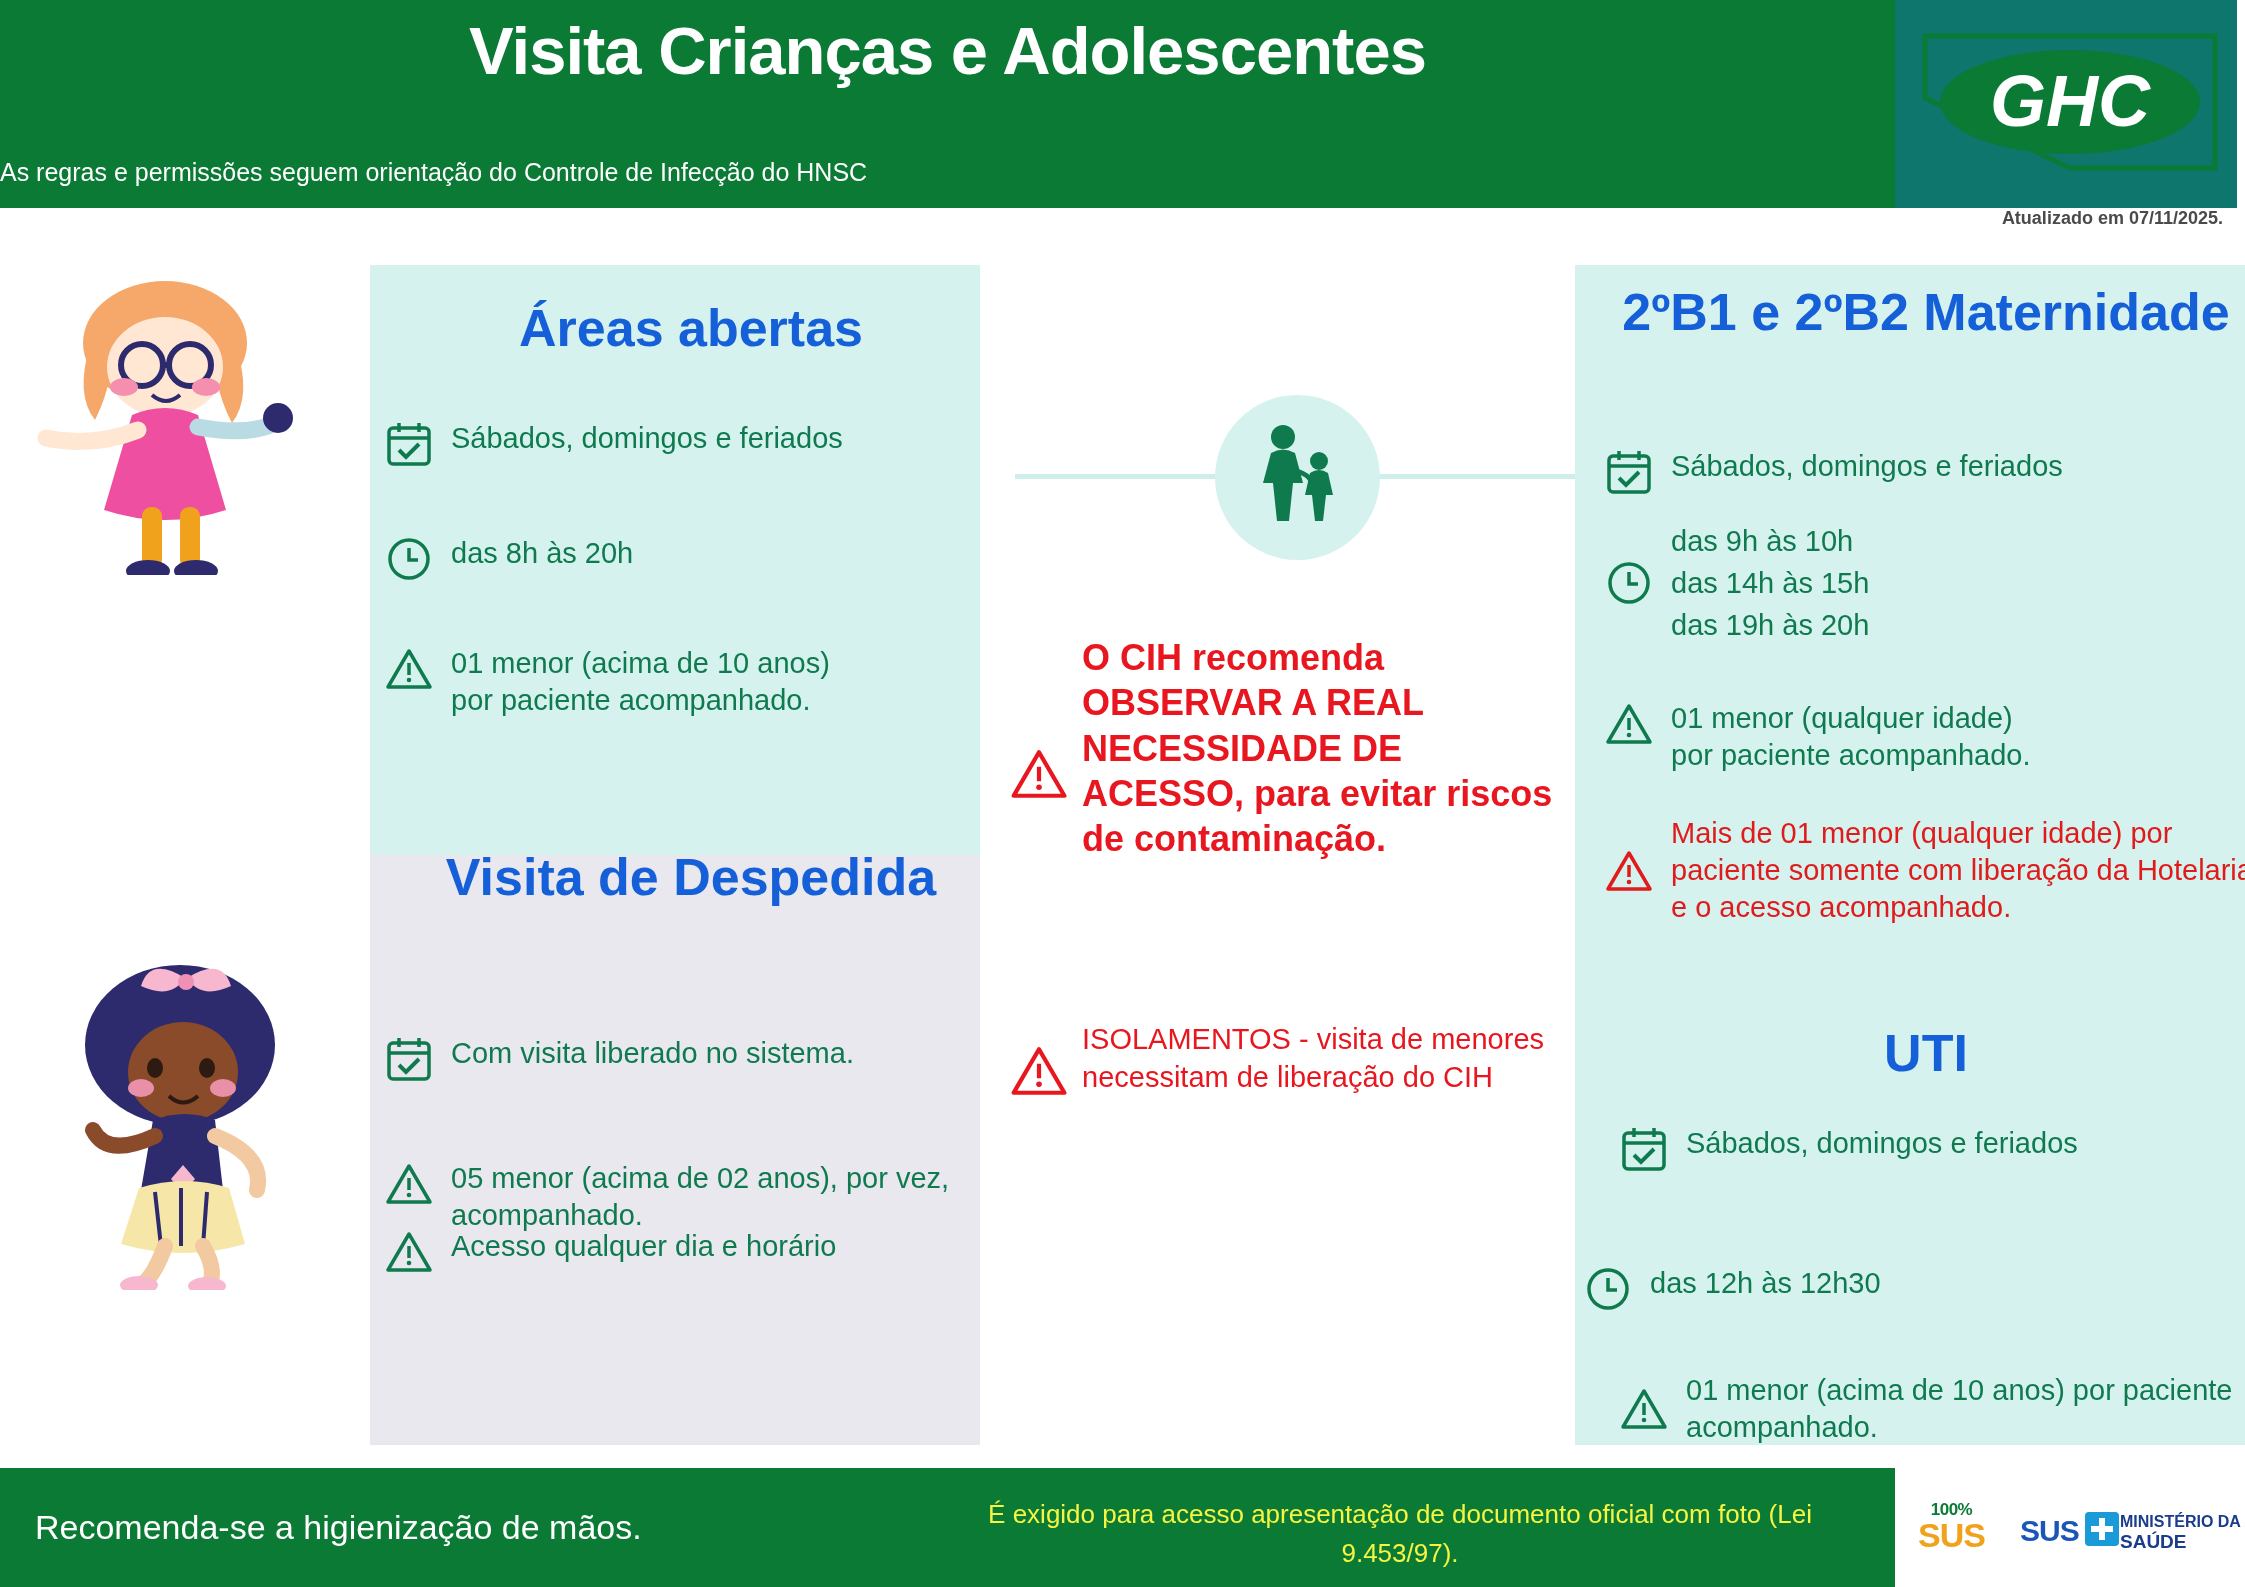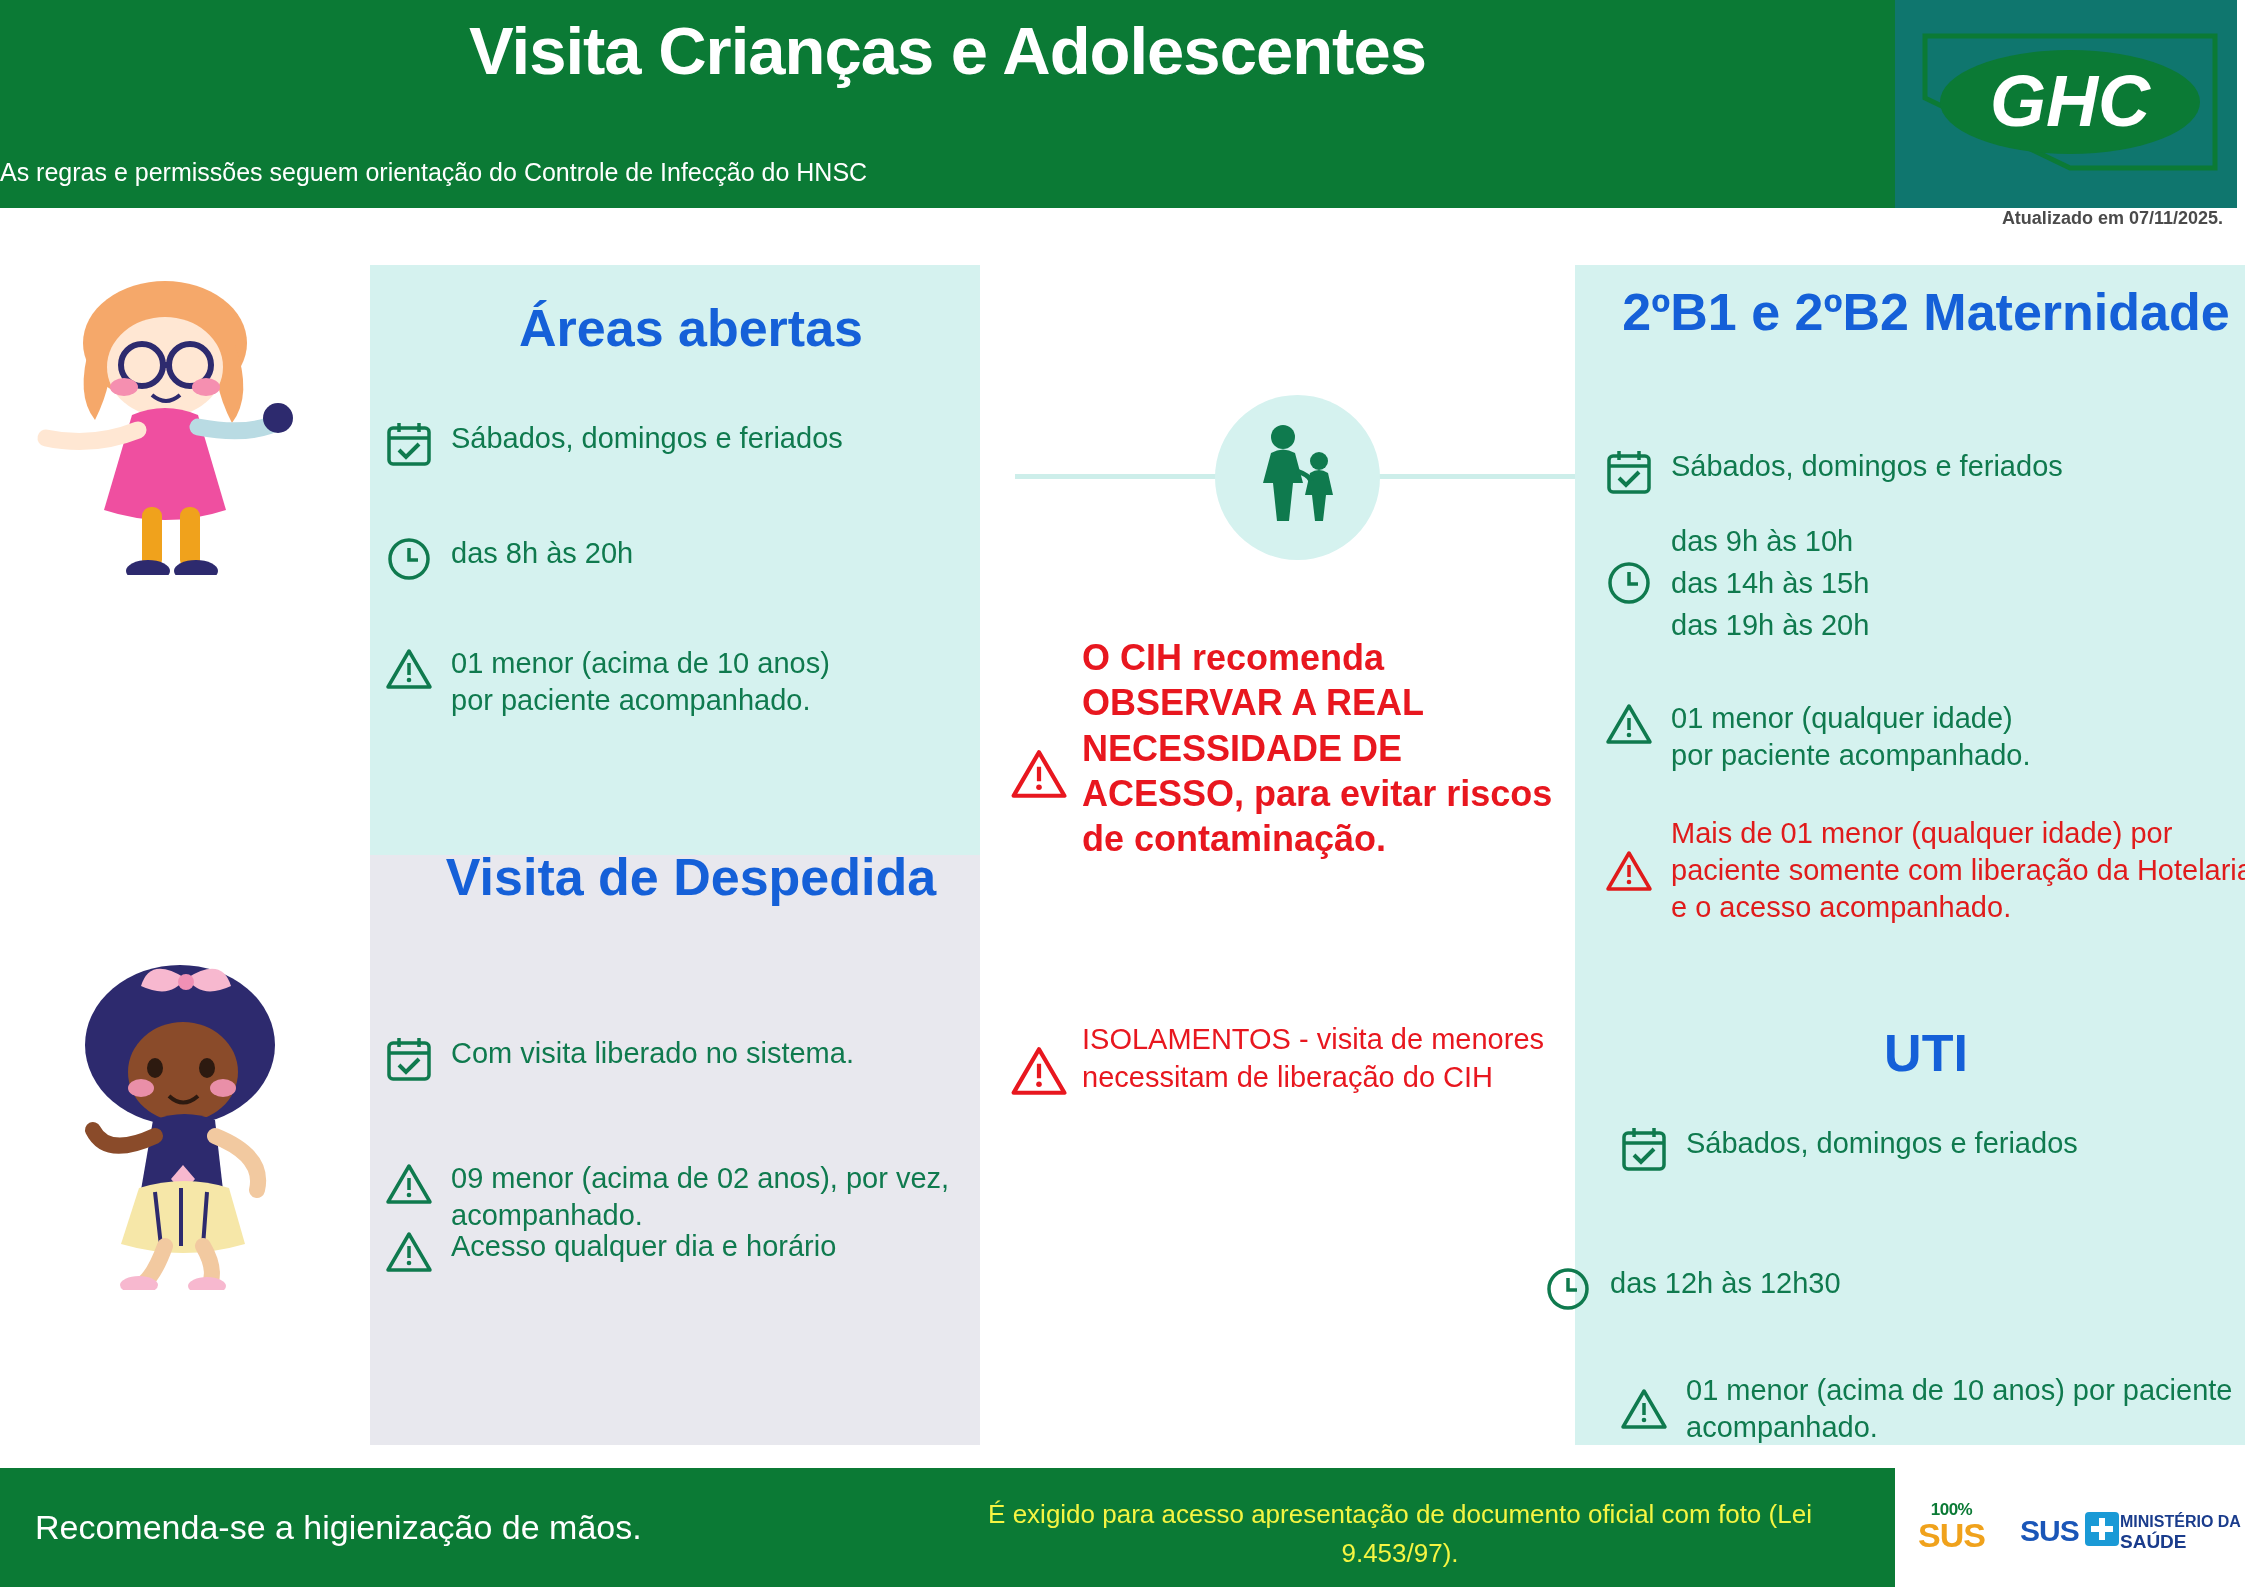--- a/index.html
+++ b/index.html
@@ -255,21 +255,21 @@
 </div>
 
 <div class="row" style="left:385px; top:1160px; width:580px;">
   <span class="ico">
     <svg width="48" height="48" viewBox="0 0 48 48">
       <path d="M24 6 L45 42 H3 Z" fill="none" stroke="#0f7a4e" stroke-width="3.5" stroke-linejoin="round"></path>
       <line x1="24" y1="18" x2="24" y2="30" stroke="#0f7a4e" stroke-width="3.5"></line>
       <circle cx="24" cy="35" r="2.3" fill="#0f7a4e"></circle>
     </svg>
   </span>
-  <span class="txt">09 menor  (acima de 02 anos), por vez,  acompanhado.</span>
+  <span class="txt">05 menor  (acima de 02 anos), por vez,  acompanhado.</span>
 </div>
 
 <div class="row" style="left:385px; top:1228px; width:580px;">
   <span class="ico">
     <svg width="48" height="48" viewBox="0 0 48 48">
       <path d="M24 6 L45 42 H3 Z" fill="none" stroke="#0f7a4e" stroke-width="3.5" stroke-linejoin="round"></path>
       <line x1="24" y1="18" x2="24" y2="30" stroke="#0f7a4e" stroke-width="3.5"></line>
       <circle cx="24" cy="35" r="2.3" fill="#0f7a4e"></circle>
     </svg>
   </span>
@@ -368,21 +368,21 @@
       <rect x="4" y="8" width="40" height="36" rx="4" fill="none" stroke="#0f7a4e" stroke-width="3.5"></rect>
       <line x1="4" y1="18" x2="44" y2="18" stroke="#0f7a4e" stroke-width="3.5"></line>
       <line x1="14" y1="3" x2="14" y2="12" stroke="#0f7a4e" stroke-width="3.5"></line>
       <line x1="34" y1="3" x2="34" y2="12" stroke="#0f7a4e" stroke-width="3.5"></line>
       <path d="M14 30 l7 7 l13 -13" fill="none" stroke="#0f7a4e" stroke-width="4"></path>
     </svg>
   </span>
   <span class="txt">Sábados, domingos e  feriados</span>
 </div>
 
-<div class="row" style="left:1544px; top:1265px; width:620px;">
+<div class="row" style="left:1584px; top:1265px; width:620px;">
   <span class="ico">
     <svg width="48" height="48" viewBox="0 0 48 48">
       <circle cx="24" cy="24" r="19" fill="none" stroke="#0f7a4e" stroke-width="3.5"></circle>
       <path d="M24 13 v12 h9" fill="none" stroke="#0f7a4e" stroke-width="3.5"></path>
     </svg>
   </span>
   <span class="txt">das   12h às 12h30</span>
 </div>
 
 <div class="row" style="left:1620px; top:1372px; width:630px; align-items:center;">

